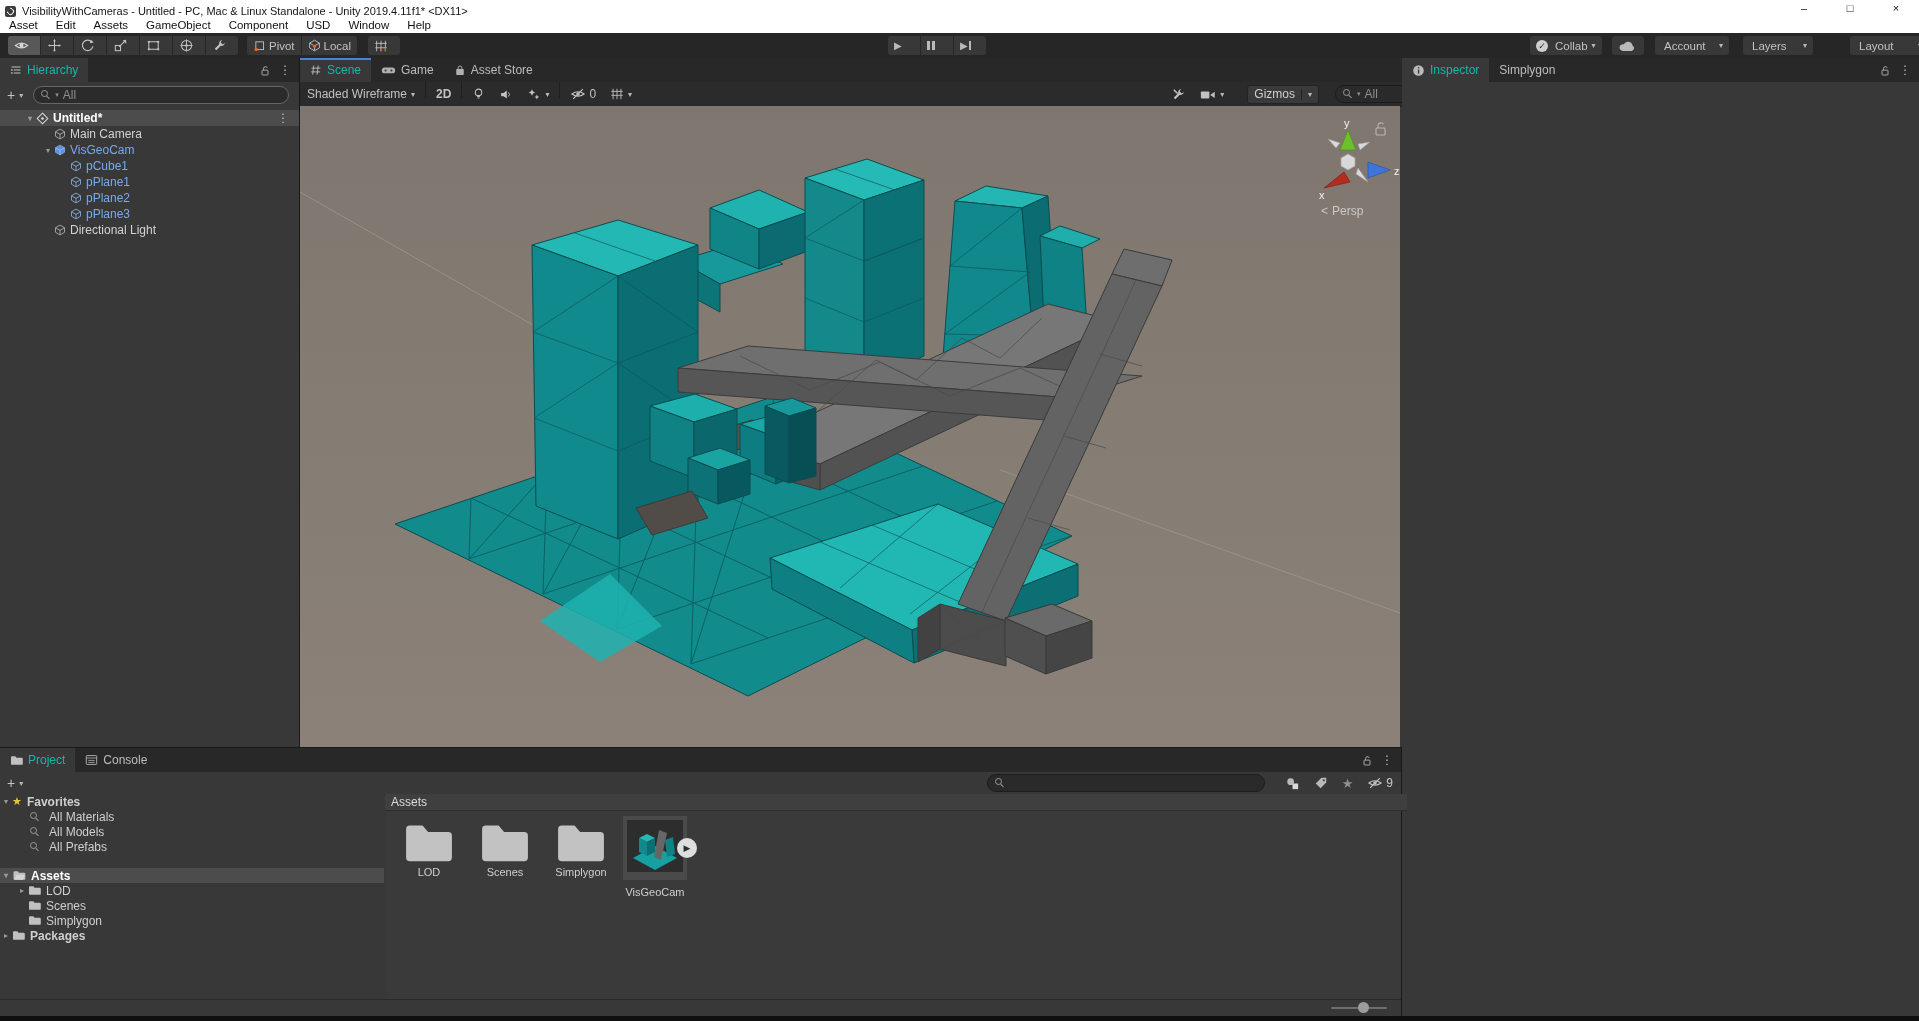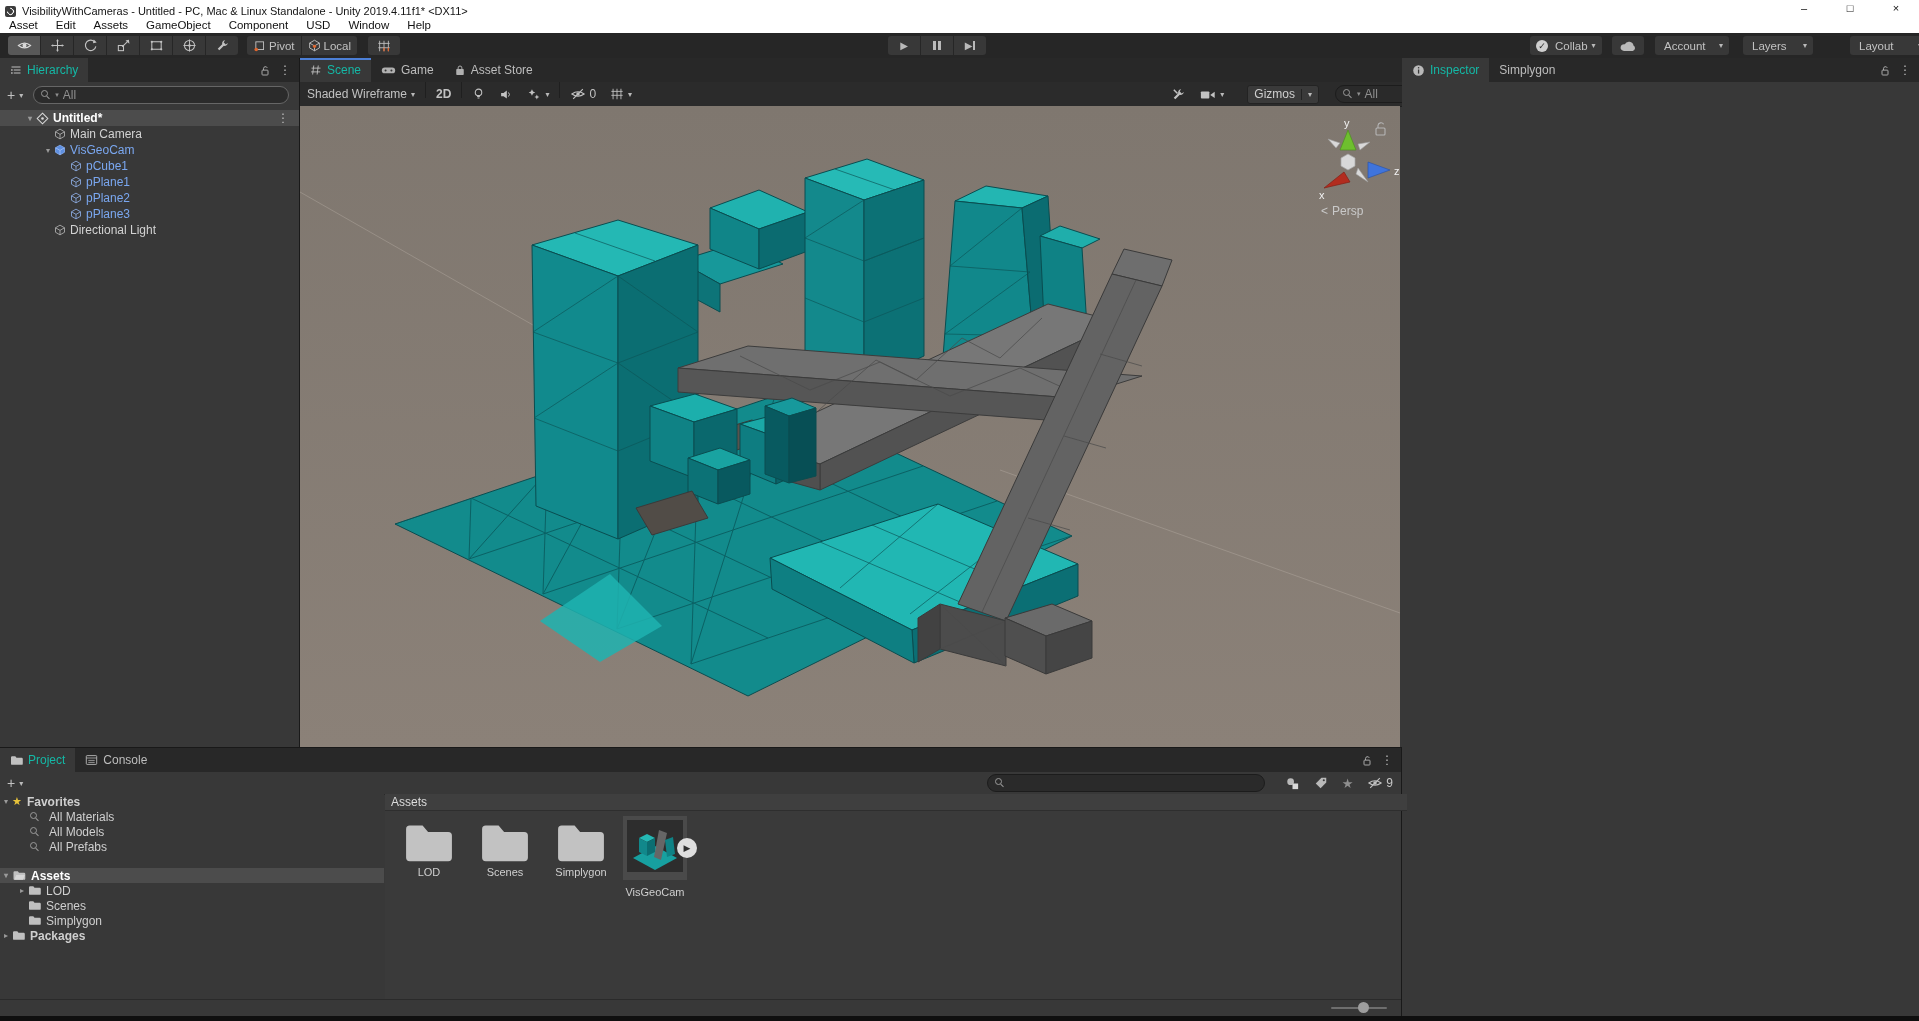--- a/index.html
+++ b/index.html
@@ -10,21 +10,21 @@
   .unity-badge{width:11px;height:11px;margin-left:5px;background:#3c3c3c;border-radius:2px;position:relative;flex:0 0 auto}
   .unity-badge::after{content:"";position:absolute;inset:2px;border:1.5px solid #fff;border-radius:50%;border-left-color:transparent;transform:rotate(40deg)}
   .title-text{margin-left:6px;font-size:11px;white-space:nowrap}
   .winbtns{position:absolute;right:0;top:0;height:17px;display:flex}
   .winbtn{width:46px;height:17px;line-height:16px;text-align:center;font-size:11px;color:#111}
   .menubar{position:absolute;left:0;top:17px;width:1919px;height:16px;background:#ffffff;display:flex;align-items:center}
   .menu-item{padding:0 9px;font-size:11.5px;color:#111;line-height:16px}
   
   .toolbar{position:absolute;left:0;top:33px;width:1919px;height:25px;background:#262626;border-bottom:1px solid #141414}
   .tgroup{position:absolute;top:3px;display:flex;gap:1px}
-  .tbtn{height:19px;background:#383838;display:flex;align-items:center;justify-content:center;color:#c2c2c2;padding:0 6px;min-width:20px}
+  .tbtn{height:19px;background:#383838;display:flex;align-items:center;color:#c2c2c2;padding:0 6px;min-width:20px}
   .tbtn.first{border-radius:3px 0 0 3px}.tbtn.last{border-radius:0 3px 3px 0}.tbtn.solo{border-radius:3px}
   .tbtn.sel{background:#585858}
   .tbtn .lbl{margin-left:3px;font-size:11.5px}
   .caret{font-size:8px;color:#b9b9b9;margin-left:4px}
   .pausebars{display:inline-flex;gap:2px}.pausebars i{width:3px;height:9px;background:#b9b9b9}
   .stepwrap{display:inline-flex;align-items:center}.stepwrap b{width:2px;height:9px;background:#b9b9b9;margin-left:1px}
   .playglyph{font-size:10px;color:#b9b9b9}
   .collab-check{width:12px;height:12px;border-radius:50%;background:#cfcfcf;color:#2c2c2c;font-size:9px;line-height:12px;text-align:center;margin-right:4px}
   
   .panel{position:absolute;background:#383838}

